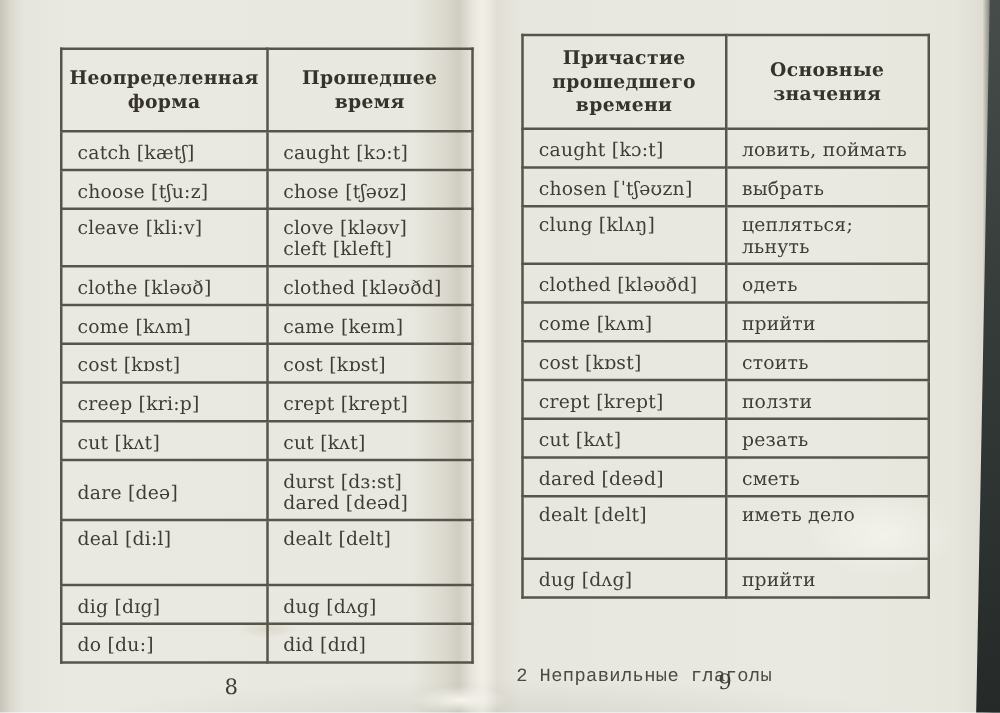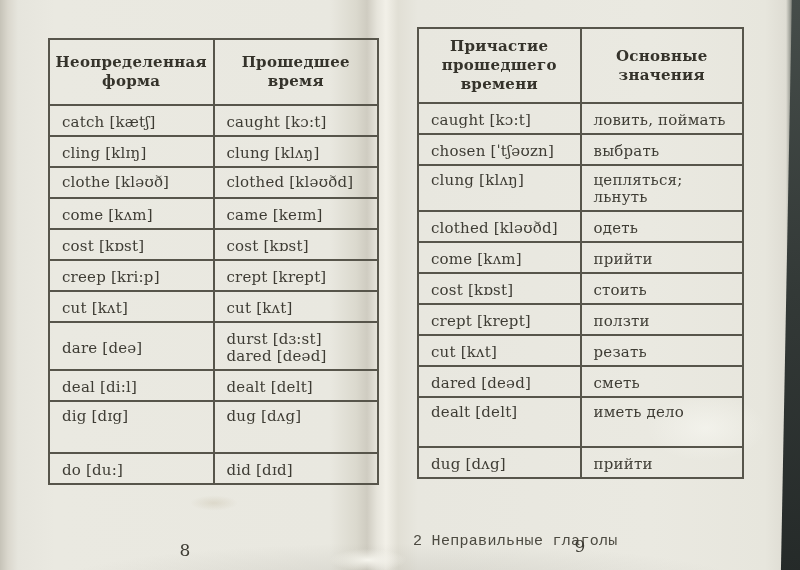--- a/index.html
+++ b/index.html
@@ -119,22 +119,27 @@
           <th>Прошедшее
 время</th>
         </tr>
       </thead>
       <tbody>
           <tr>
             <td>catch [kætʃ]</td>
             <td>caught [kɔ:t]</td>
           </tr>
           <tr>
-            <td>cling [klɪŋ]</td>
-            <td>clung [klʌŋ]</td>
+            <td>choose [tʃu:z]</td>
+            <td>chose [tʃəʊz]</td>
+          </tr>
+          <tr>
+            <td>cleave [kli:v]</td>
+            <td>clove [kləʊv]
+cleft [kleft]</td>
           </tr>
           <tr>
             <td>clothe [kləʊð]</td>
             <td>clothed [kləʊðd]</td>
           </tr>
           <tr>
             <td>come [kʌm]</td>
             <td>came [keɪm]</td>
           </tr>
           <tr>

